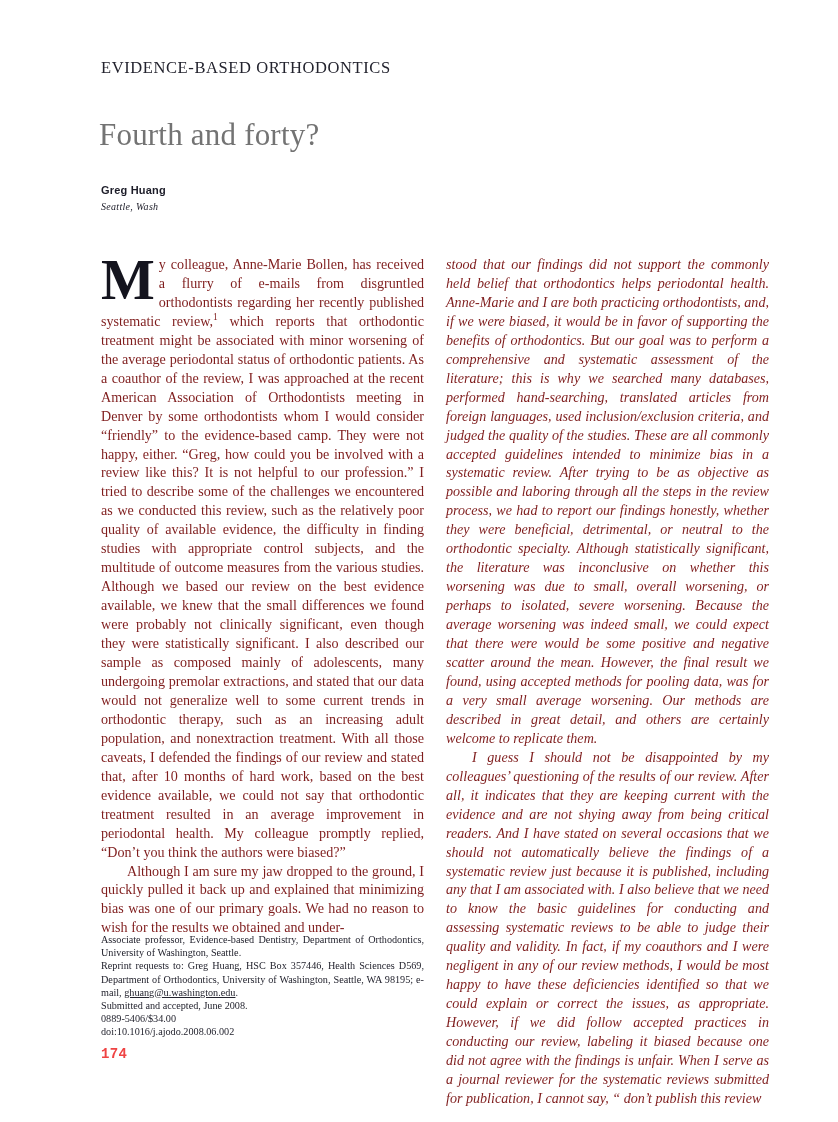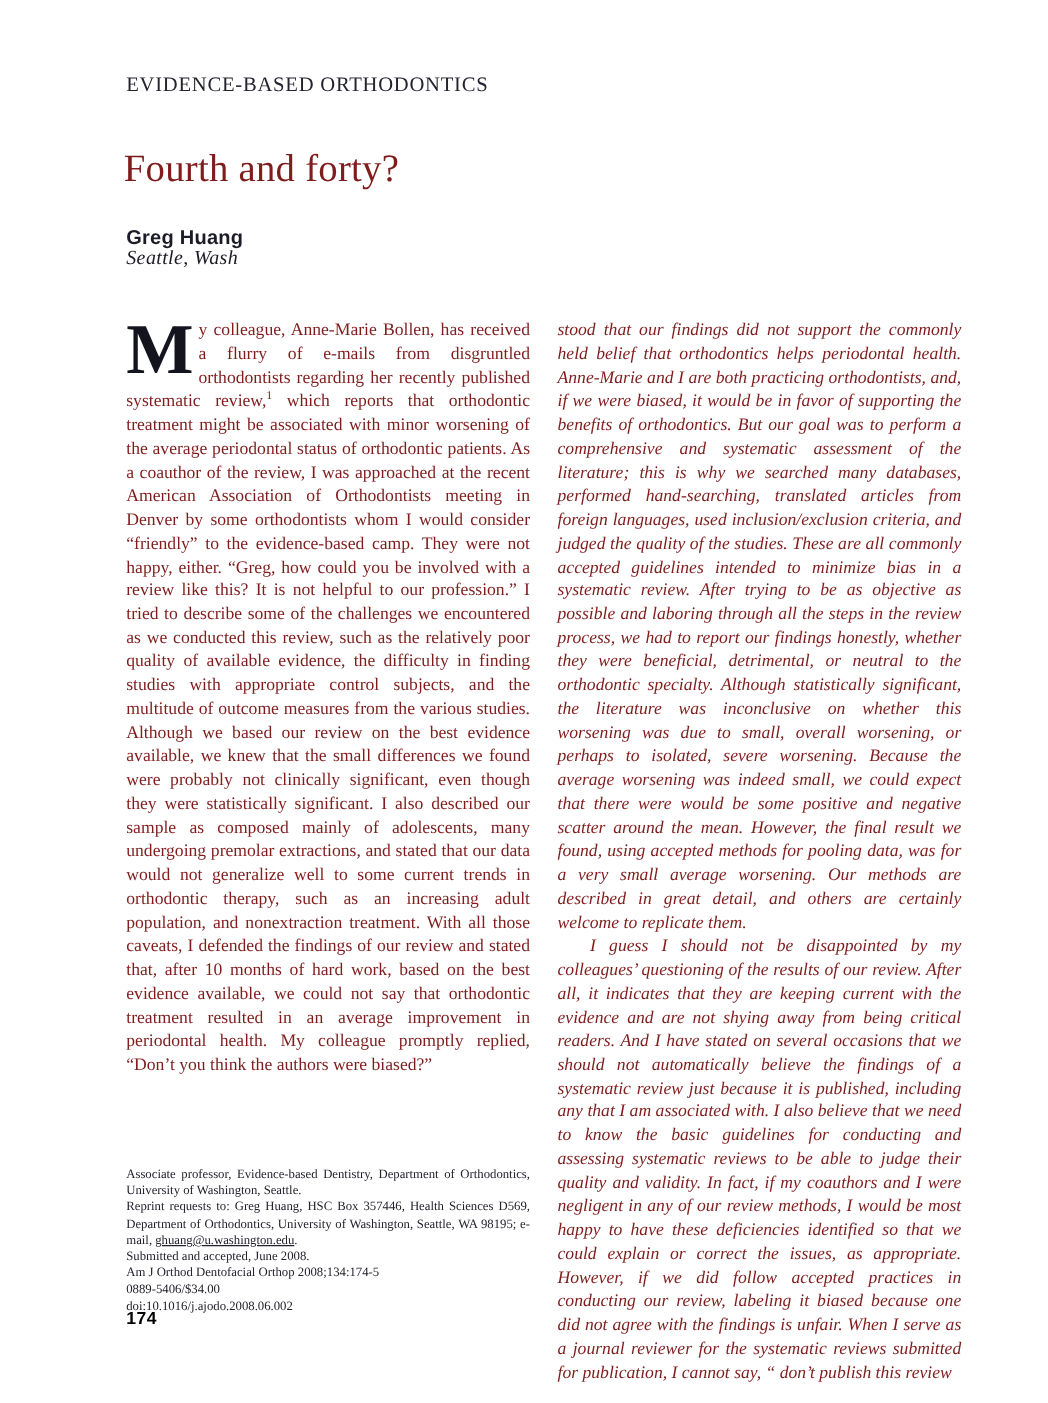--- a/index.html
+++ b/index.html
@@ -38,43 +38,43 @@
   }
 
   
   .article-title {
     position: absolute;
     left: 83px;
     top: 117px;
     font-family: "Liberation Serif", "DejaVu Serif", serif;
     font-size: 31px;
     font-weight: normal;
-    color: #7f1d1d;
+    color: #737373;
     letter-spacing: 0.2px;
     white-space: nowrap;
     margin: 0;
   }
 
   
   .byline {
     position: absolute;
     left: 85px;
     top: 183px;
   }
   .byline-author {
     font-family: "Liberation Sans", "DejaVu Sans", sans-serif;
-    font-size: 16px;
+    font-size: 11px;
     font-weight: bold;
     color: #1c1c28;
     letter-spacing: 0.2px;
     line-height: 15px;
   }
   .byline-affil {
     font-family: "Liberation Serif", "DejaVu Serif", serif;
-    font-size: 16px;
+    font-size: 10px;
     font-style: italic;
     color: #1c1c28;
     letter-spacing: 0.3px;
     line-height: 16px;
     margin-top: 1px;
   }
 
   
   .col {
     position: absolute;
@@ -134,54 +134,54 @@
   .fn-link {
     color: #23232e;
     text-decoration: underline;
   }
 
   
   .folio {
     position: absolute;
     left: 85px;
     top: 1046px;
-    font-family: Liberation Sans, sans-serif;
+    font-family: Liberation Mono, monospace;
     font-size: 14px;
     font-weight: bold;
-    color: #000000;
+    color: #ef4444;
     letter-spacing: 0.4px;
   }
 </style>
 </head>
 <body>
 
 <div class="page">
 
   <div class="section-head">EVIDENCE-BASED ORTHODONTICS</div>
 
   <h1 class="article-title">Fourth and forty?</h1>
 
   <div class="byline">
     <div class="byline-author">Greg Huang</div>
     <div class="byline-affil">Seattle, Wash</div>
   </div>
 
   <div class="col col-left">
     <p class="dropcap-para"><span id="lp1a">My colleague, Anne-Marie Bollen, has received a flurry of e-mails from disgruntled orthodontists regarding her recently published systematic review,</span><sup class="refmark">1</sup><span> which reports that orthodontic treatment might be associated with minor worsening of the average periodontal status of orthodontic patients. As a coauthor of the review, I was approached at the recent American Association of Orthodontists meeting in Denver by some orthodontists whom I would consider “friendly” to the evidence-based camp. They were not happy, either. “Greg, how could you be involved with a review like this? It is not helpful to our profession.” I tried to describe some of the challenges we encountered as we conducted this review, such as the relatively poor quality of available evidence, the difficulty in finding studies with appropriate control subjects, and the multitude of outcome measures from the various studies. Although we based our review on the best evidence available, we knew that the small differences we found were probably not clinically significant, even though they were statistically significant. I also described our sample as composed mainly of adolescents, many undergoing premolar extractions, and stated that our data would not generalize well to some current trends in orthodontic therapy, such as an increasing adult population, and nonextraction treatment. With all those caveats, I defended the findings of our review and stated that, after 10 months of hard work, based on the best evidence available, we could not say that orthodontic treatment resulted in an average improvement in periodontal health. My colleague promptly replied, “Don’t you think the authors were biased?”</span></p>
+    <p class="indent">Although I am sure my jaw dropped to the ground, I quickly pulled it back up and explained that minimizing bias was one of our primary goals. We had no reason to wish for the results we obtained and under-</p>
   </div>
 
   <div class="col col-right">
     <p>stood that our findings did not support the commonly held belief that orthodontics helps periodontal health. Anne-Marie and I are both practicing orthodontists, and, if we were biased, it would be in favor of supporting the benefits of orthodontics. But our goal was to perform a comprehensive and systematic assessment of the literature; this is why we searched many databases, performed hand-searching, translated articles from foreign languages, used inclusion/exclusion criteria, and judged the quality of the studies. These are all commonly accepted guidelines intended to minimize bias in a systematic review. After trying to be as objective as possible and laboring through all the steps in the review process, we had to report our findings honestly, whether they were beneficial, detrimental, or neutral to the orthodontic specialty. Although statistically significant, the literature was inconclusive on whether this worsening was due to small, overall worsening, or perhaps to isolated, severe worsening. Because the average worsening was indeed small, we could expect that there were would be some positive and negative scatter around the mean. However, the final result we found, using accepted methods for pooling data, was for a very small average worsening. Our methods are described in great detail, and others are certainly welcome to replicate them.</p>
     <p class="indent">I guess I should not be disappointed by my colleagues’ questioning of the results of our review. After all, it indicates that they are keeping current with the evidence and are not shying away from being critical readers. And I have stated on several occasions that we should not automatically believe the findings of a systematic review just because it is published, including any that I am associated with. I also believe that we need to know the basic guidelines for conducting and assessing systematic reviews to be able to judge their quality and validity. In fact, if my coauthors and I were negligent in any of our review methods, I would be most happy to have these deficiencies identified so that we could explain or correct the issues, as appropriate. However, if we did follow accepted practices in conducting our review, labeling it biased because one did not agree with the findings is unfair. When I serve as a journal reviewer for the systematic reviews submitted for publication, I cannot say, “ don’t publish this review</p>
   </div>
 
   <div class="footnotes">
     <p class="fn">Associate professor, Evidence-based Dentistry, Department of Orthodontics, University of Washington, Seattle.</p>
     <p class="fn"><span>Reprint requests to: Greg Huang, HSC Box 357446, Health Sciences D569, Department of Orthodontics, University of Washington, Seattle, WA 98195; e-mail, </span><a class="fn-link" href="#">ghuang@u.washington.edu</a><span>.</span></p>
     <p class="fn loose">Submitted and accepted, June 2008.</p>
-    <p class="fn loose">Am J Orthod Dentofacial Orthop 2008;134:174-5</p>
     <p class="fn loose">0889-5406/$34.00</p>
     <p class="fn loose">doi:10.1016/j.ajodo.2008.06.002</p>
   </div>
 
   <div class="folio">174</div>
 
 </div>
 
 </body></html>

